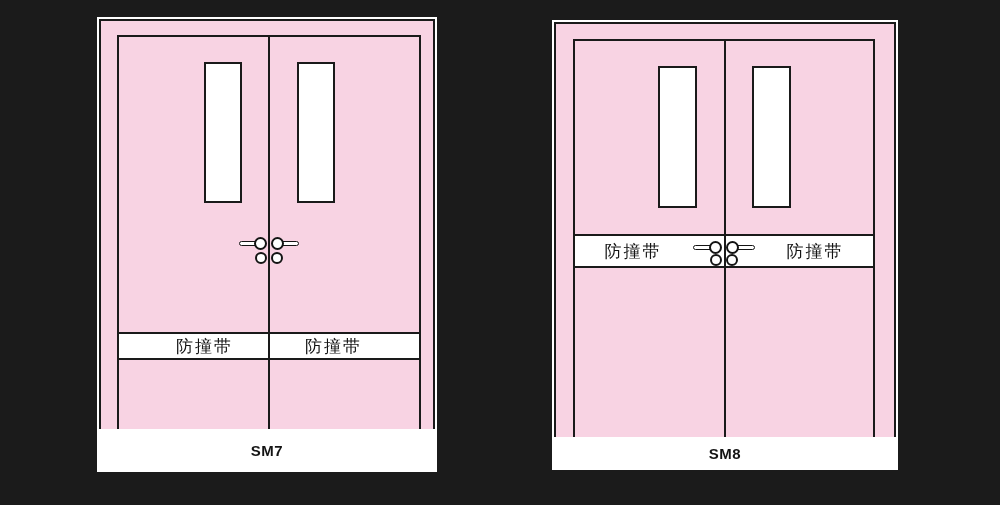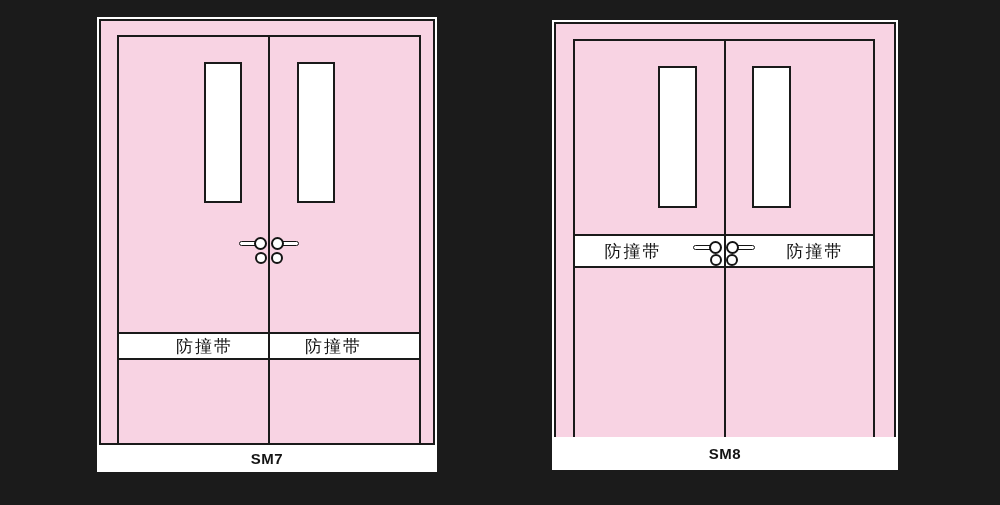--- a/index.html
+++ b/index.html
@@ -85,21 +85,21 @@
   .d2 .knob.kl { left: 158px; top: 234px; }
   .d2 .knob.kr { left: 174px; top: 234px; }
 
   .label-strip {
     position: absolute; left: 0; right: 0; bottom: 0;
     display: flex; align-items: center; justify-content: center;
     background: #fff; color: #141414;
     font-weight: bold; font-size: 15px; letter-spacing: 0.5px;
     z-index: 6;
   }
-  .d1 .label-strip { height: 27px; }
+  .d1 .label-strip { height: 43px; }
   .d2 .label-strip { height: 33px; }
 </style>
 </head>
 <body>
 
 <div class="canvas">
 
   <figure class="door d1" style="margin:0">
     <div class="frame"></div>
     <div class="leaves"></div>

